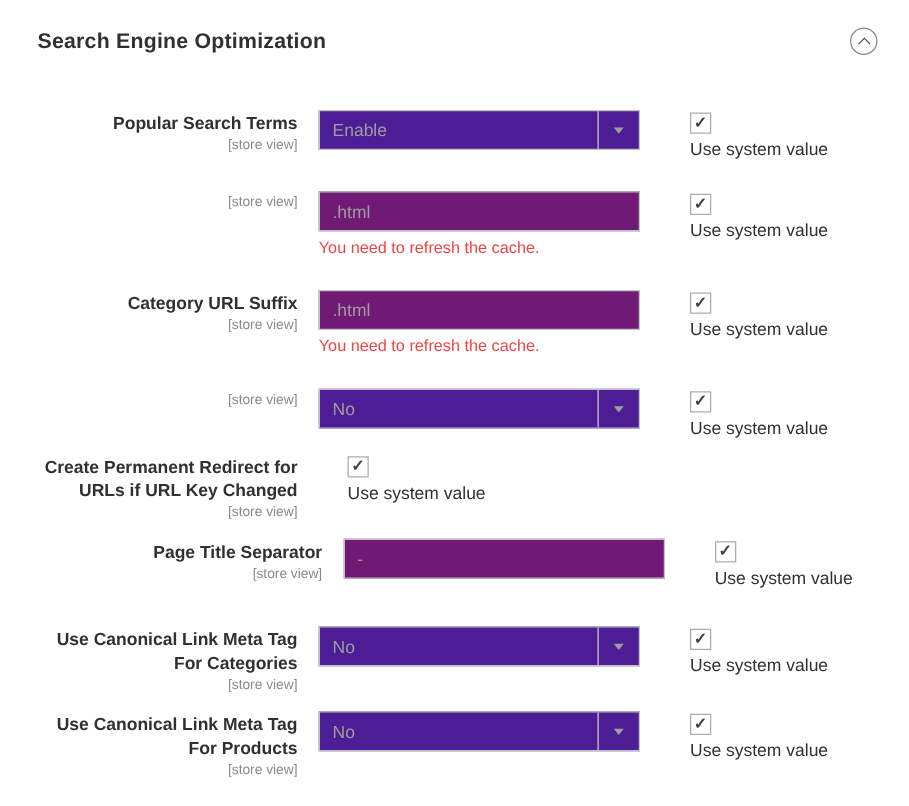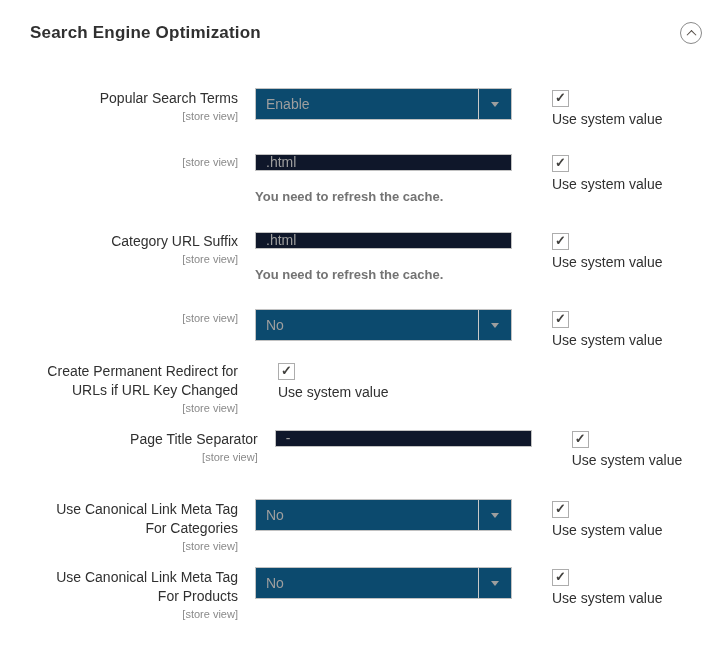--- a/index.html
+++ b/index.html
@@ -44,38 +44,38 @@
   .rows .row:nth-child(4),
   .rows .row:nth-child(5),
   .rows .row:nth-child(7) { margin-bottom: 13px; }
   .rows .row:nth-child(6) { margin-bottom: 31px; justify-content: center; }
   .rows .row:nth-child(8) { margin-bottom: 0; }
 
   .label-col { width: 208px; text-align: right; padding-top: 1px; }
   .field-label {
     display: block;
     font-size: 14px;
-    font-weight: 400;
+    font-weight: 700;
     line-height: 19px;
     color: #303030;
     white-space: pre-line;
   }
   .scope {
     font-size: 11px;
     line-height: 15px;
     color: #8a8a8a;
     margin-top: 1px;
   }
 
   .control-col { width: 257px; margin-left: 17px; }
 
   .select {
     position: relative;
     height: 32px;
-    background: #0c4a6e;
+    background: #4c1d95;
     border: 1px solid #c2c2c2;
     display: flex;
     align-items: center;
     padding-left: 10px;
     cursor: default;
   }
   .select-value { font-size: 14px; color: #9e9e9e; }
   .select-arrow-box {
     position: absolute;
     top: 0; right: 0;
@@ -85,30 +85,30 @@
   }
   .select-arrow-tri {
     width: 0; height: 0;
     border-left: 4px solid transparent;
     border-right: 4px solid transparent;
     border-top: 5px solid #9e9e9e;
   }
 
   .text-input {
     width: 100%;
-    height: 17px;
-    background: #0f172a;
+    height: 32px;
+    background: #701a75;
     border: 1px solid #c2c2c2;
     color: #9e9e9e;
     font-size: 14px;
     font-family: "Liberation Sans", sans-serif;
     padding: 0 10px;
   }
 
-  .note { font-size: 13px; color: #737373; margin-top: 17px; line-height: 17px; font-weight: bold; }
+  .note { font-size: 13px; color: #ef4444; margin-top: 4px; line-height: 17px; }
 
   .use-default-col { margin-left: 40px; padding-top: 2px; }
   .checkbox {
     width: 17px; height: 17px;
     background: #fff;
     border: 1px solid #adadad;
     display: flex; align-items: center; justify-content: center;
     cursor: pointer;
   }
   .checkmark {

